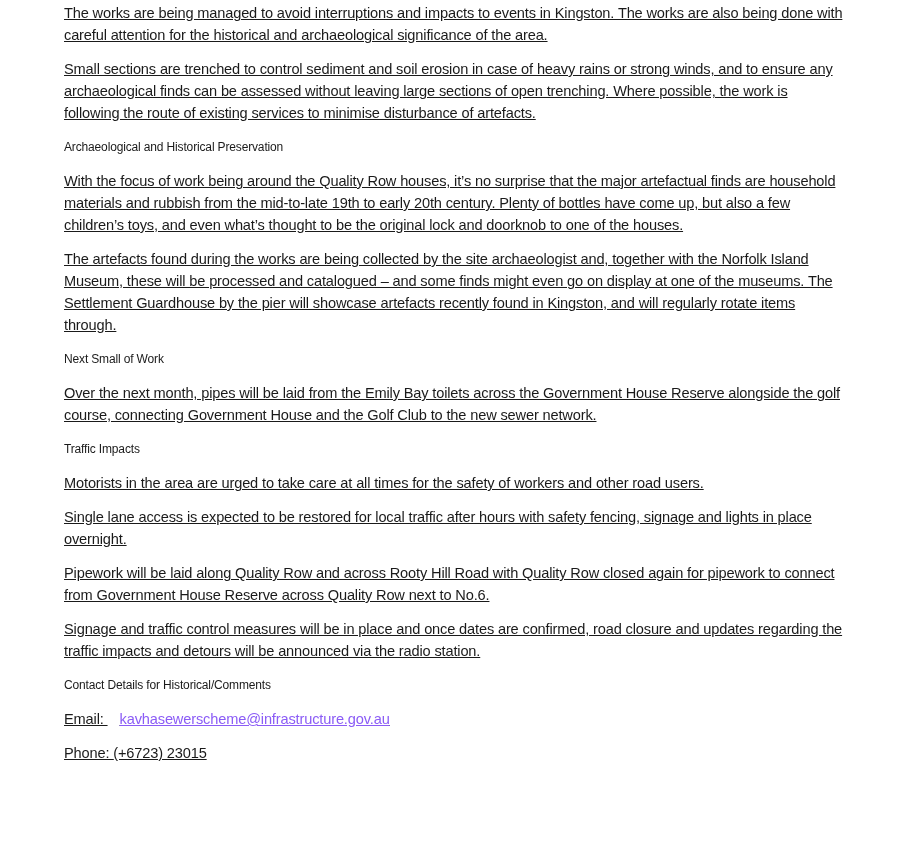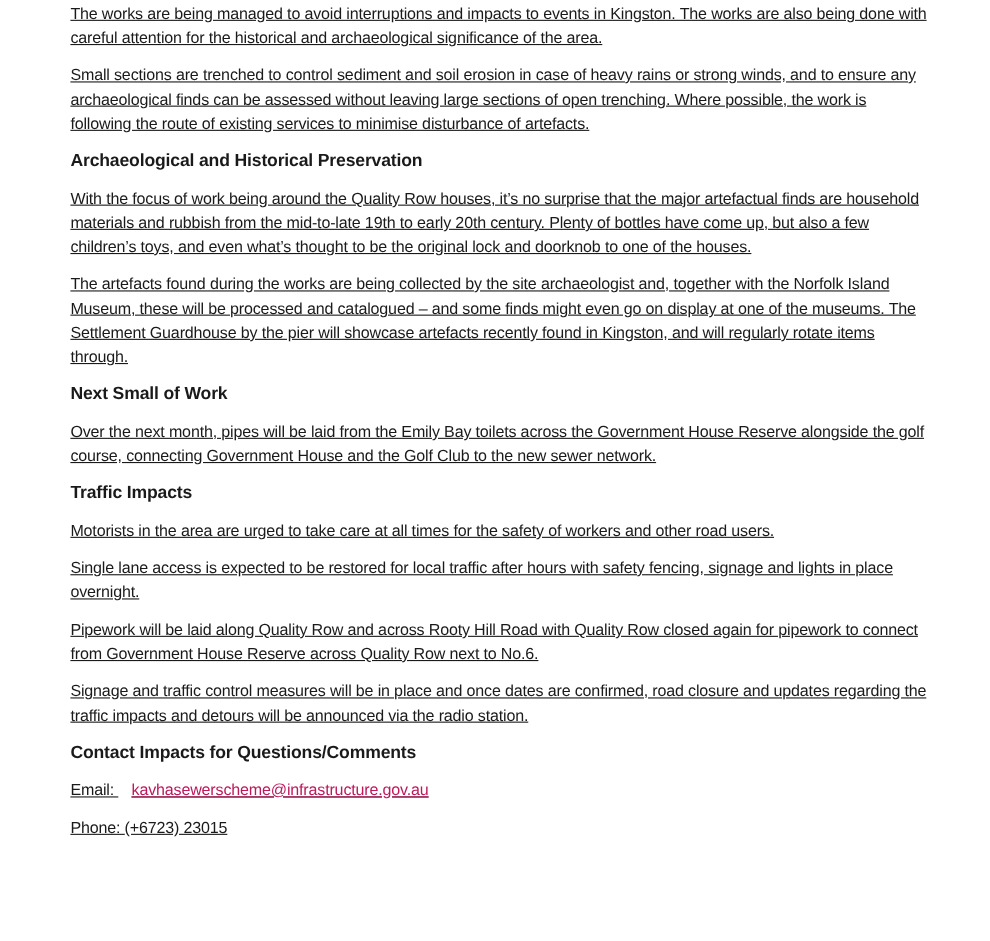--- a/index.html
+++ b/index.html
@@ -23,26 +23,26 @@
       font-size: 14.6px;
       line-height: 22px;
       letter-spacing: -0.15px;
     }
     .doc p {
       margin: 0 0 12px 0;
       text-decoration: underline;
     }
     .doc h3 {
       margin: 0 0 12px 0;
-      font-size: 16px;
+      font-size: 12px;
       line-height: 22px;
-      font-weight: bold;
+      font-weight: normal;
     }
     a.link {
-      color: #be185d;
+      color: #8b5cf6;
       text-decoration: underline;
       padding-left: 12px;
     }
   </style>
 </head>
 <body>
 
 <div class="doc">
   <p>The works are being managed to avoid interruptions and impacts to events in Kingston. The works are also being done with careful attention for the historical and archaeological significance of the area.</p>
   <p>Small sections are trenched to control sediment and soil erosion in case of heavy rains or strong winds, and to ensure any archaeological finds can be assessed without leaving large sections of open trenching. Where possible, the work is following the route of existing services to minimise disturbance of artefacts.</p>
@@ -53,16 +53,16 @@
 
   <h3>Next Small of Work</h3>
   <p>Over the next month, pipes will be laid from the Emily Bay toilets across the Government House Reserve alongside the golf course, connecting Government House and the Golf Club to the new sewer network.</p>
 
   <h3>Traffic Impacts</h3>
   <p>Motorists in the area are urged to take care at all times for the safety of workers and other road users.</p>
   <p>Single lane access is expected to be restored for local traffic after hours with safety fencing, signage and lights in place overnight.</p>
   <p>Pipework will be laid along Quality Row and across Rooty Hill Road with Quality Row closed again for pipework to connect from Government House Reserve across Quality Row next to No.6.</p>
   <p>Signage and traffic control measures will be in place and once dates are confirmed, road closure and updates regarding the traffic impacts and detours will be announced via the radio station.</p>
 
-  <h3>Contact Impacts for Questions/Comments</h3>
+  <h3>Contact Details for Historical/Comments</h3>
   <p><span>Email: </span><a class="link">kavhasewerscheme@infrastructure.gov.au</a></p>
   <p><span>Phone: </span><span>(+6723) 23015</span></p>
 </div>
 
 </body></html>

